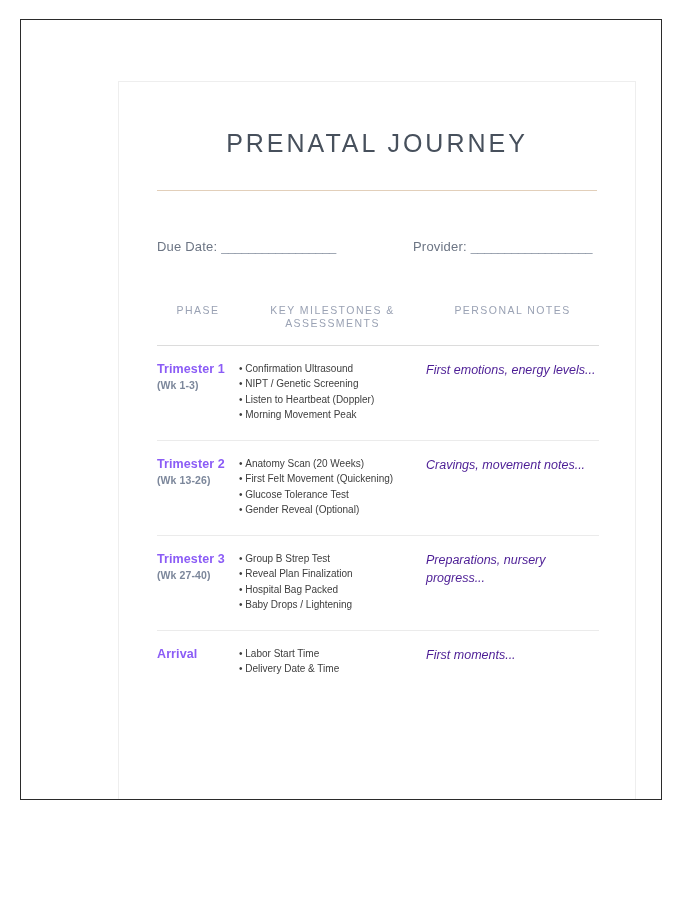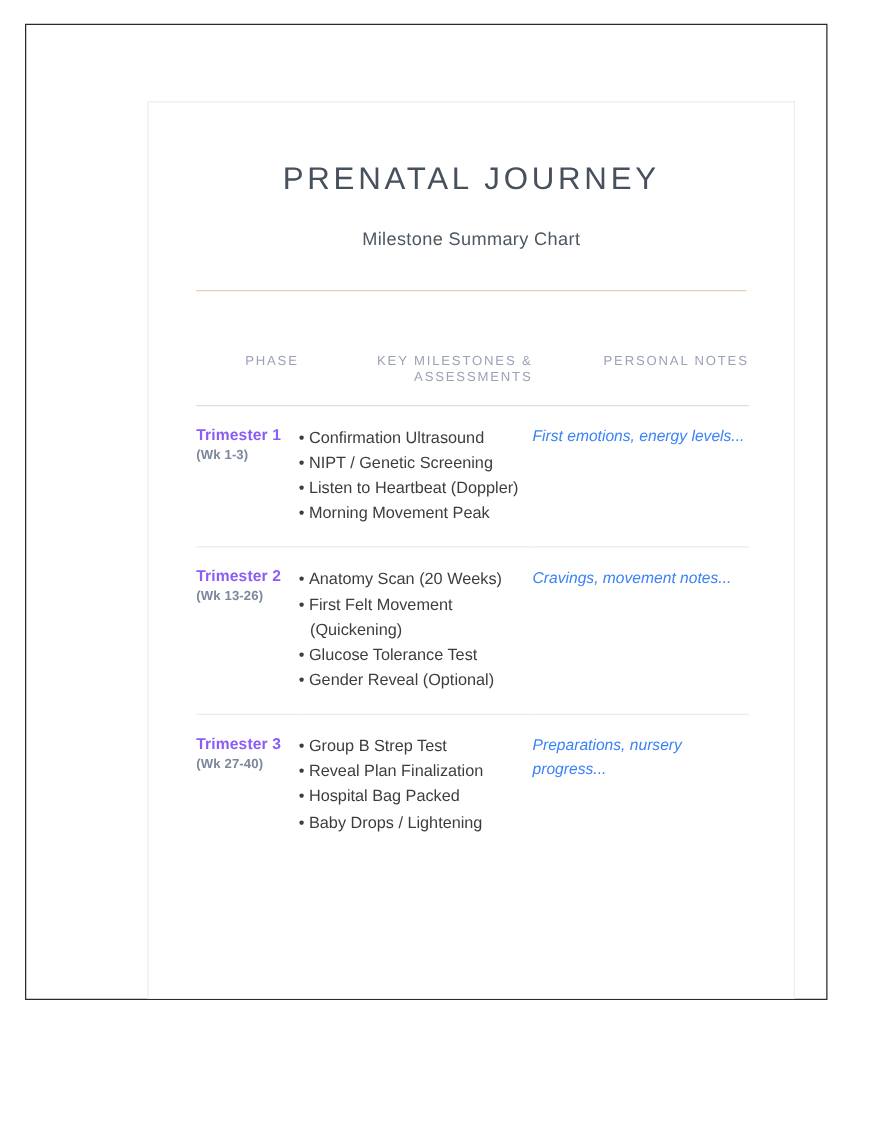--- a/index.html
+++ b/index.html
@@ -98,21 +98,21 @@
   }
 
   
   #milestone-table {
     width: 100%;
     border-collapse: collapse;
     margin-top: 50px;
     table-layout: fixed;
   }
   #milestone-table th {
-    text-align: right;
+    text-align: center;
     vertical-align: top;
     font-size: 10.5px;
     font-weight: 400;
     letter-spacing: 1.45px;
     color: #9aa2b4;
     line-height: 1.28;
     padding: 0 0 14px 0;
     border-bottom: 1px solid #dcdcdc;
   }
   .col-phase    { width: 82px; }
@@ -142,51 +142,63 @@
     letter-spacing: 0.1px;
     margin-top: 1px;
   }
 
   .milestone-list {
     margin: 0;
     padding: 0;
     list-style: none;
   }
   .milestone-list li {
-    font-size: 13px;
+    font-size: 10px;
     color: #3d3d3d;
     line-height: 1.55;
     text-indent: -9px;
     padding-left: 9px;
   }
   .milestone-list li .bullet-mark {
     color: #3d3d3d;
   }
 
   .note-placeholder {
     font-size: 12.5px;
     font-style: italic;
-    color: #3b82f6;
+    color: #4c1d95;
     line-height: 1.48;
   }
 </style>
 </head>
 <body>
 
 <div id="viewport-frame">
 
   <div id="document-card">
     <div class="card-inner">
 
       <h1 id="page-title">PRENATAL JOURNEY</h1>
 
-      <h2 id="page-subtitle">Milestone Summary Chart</h2>
 
       <div id="title-divider"></div>
 
+      <div id="form-fields">
+
+        <div class="form-field" id="field-due-date">
+          <span class="field-label">Due Date:</span>
+          <span class="field-rule">_________________</span>
+        </div>
+
+        <div class="form-field" id="field-provider">
+          <span class="field-label">Provider:</span>
+          <span class="field-rule">__________________</span>
+        </div>
+
+      </div>
 
       <table id="milestone-table">
         <colgroup>
           <col class="col-phase">
           <col class="col-miles">
           <col class="col-notes">
         </colgroup>
         <thead>
           <tr>
             <th>PHASE</th>
@@ -240,19 +252,33 @@
                   <li><span class="bullet-mark">•&nbsp;</span><span>Group B Strep Test</span></li>
                   <li><span class="bullet-mark">•&nbsp;</span><span>Reveal Plan Finalization</span></li>
                   <li><span class="bullet-mark">•&nbsp;</span><span>Hospital Bag Packed</span></li>
                   <li><span class="bullet-mark">•&nbsp;</span><span>Baby Drops / Lightening</span></li>
                 </ul>
               </td>
               <td>
                 <div class="note-placeholder">Preparations, nursery progress...</div>
               </td>
             </tr>
+            <tr>
+              <td>
+                <div class="phase-name">Arrival</div>
+              </td>
+              <td>
+                <ul class="milestone-list">
+                  <li><span class="bullet-mark">•&nbsp;</span><span>Labor Start Time</span></li>
+                  <li><span class="bullet-mark">•&nbsp;</span><span>Delivery Date &amp; Time</span></li>
+                </ul>
+              </td>
+              <td>
+                <div class="note-placeholder">First moments...</div>
+              </td>
+            </tr>
           </tbody>
       </table>
 
     </div>
   </div>
 
 </div>
 
 </body></html>

